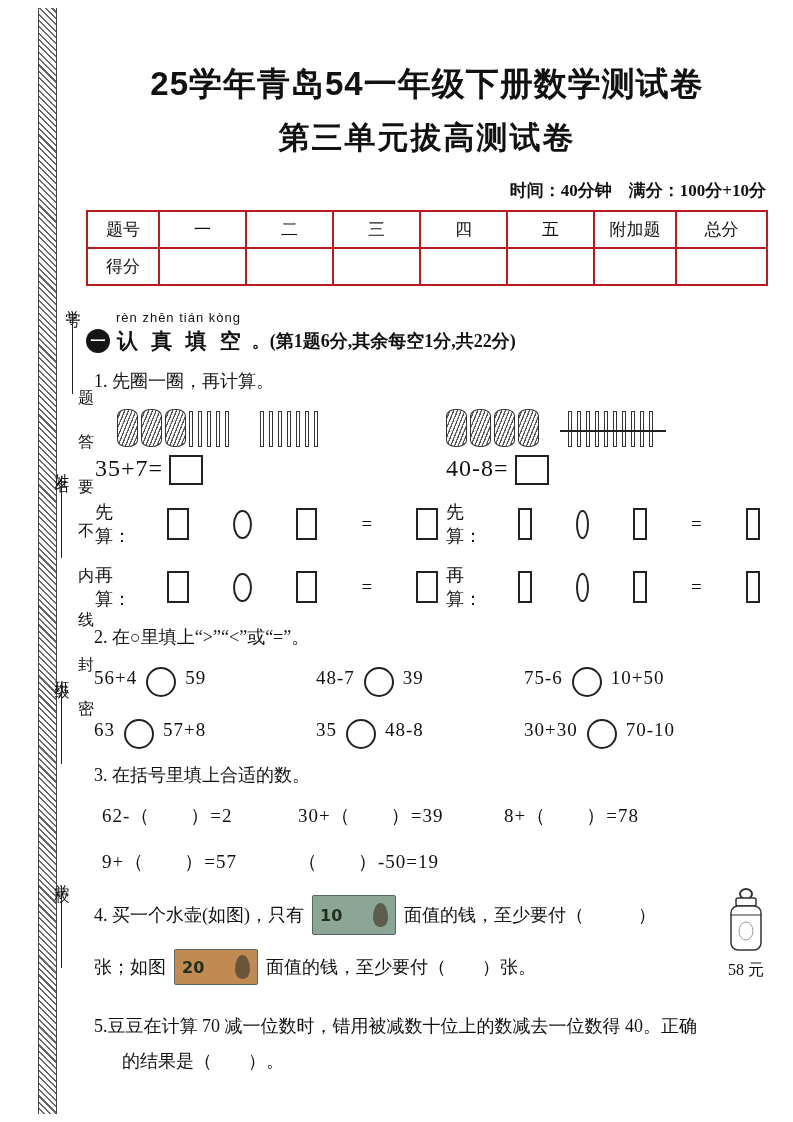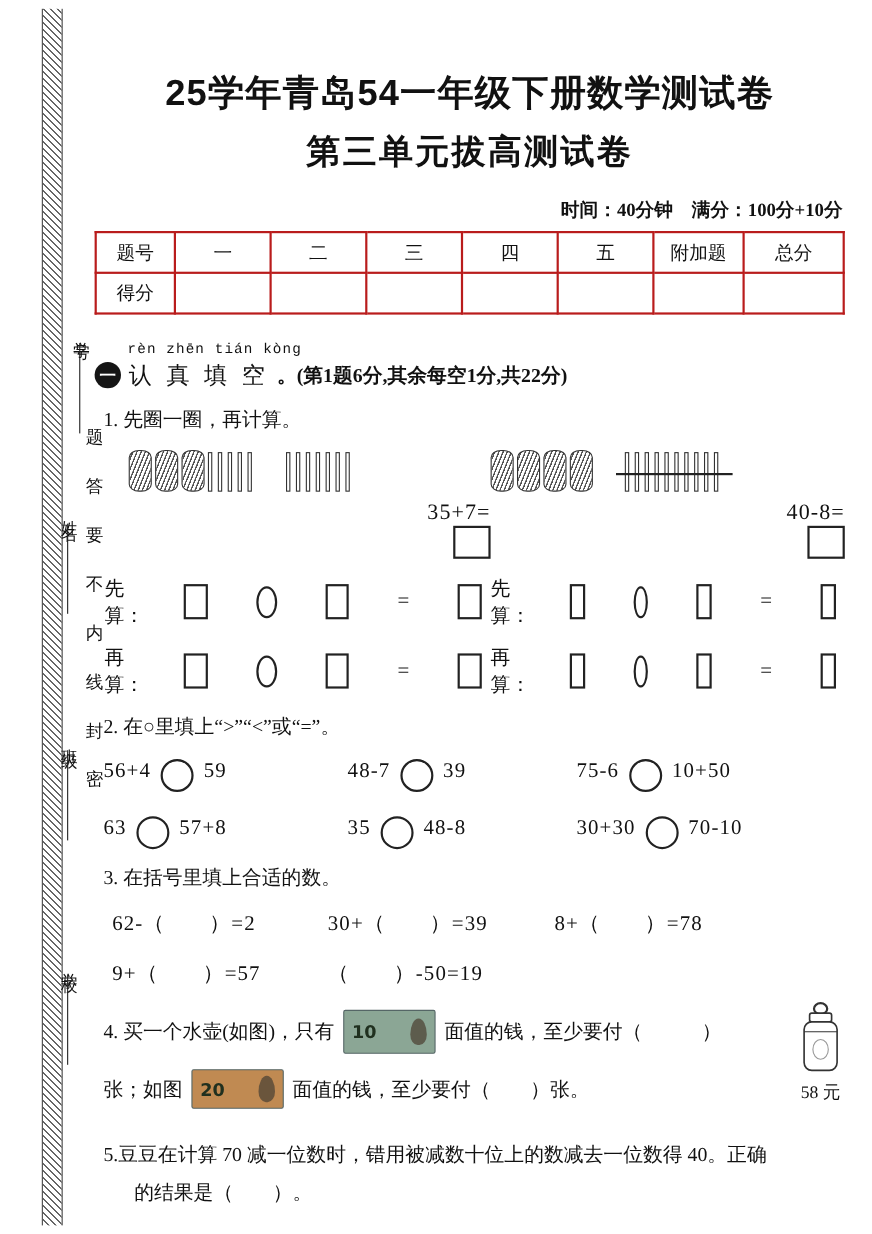--- a/index.html
+++ b/index.html
@@ -20,44 +20,44 @@
         flex-direction:column;justify-content:space-between;font-size:16px;}
   
   .main{position:absolute;left:86px;top:62px;width:682px;}
   .title1{font-size:33px;font-weight:900;text-align:center;letter-spacing:1px;
           font-family:"Liberation Sans",sans-serif;}
   .title2{font-size:31px;font-weight:900;text-align:center;margin-top:10px;letter-spacing:2px;}
   .meta{margin-top:20px;font-weight:bold;font-size:17px;text-align:right;padding-right:2px;}
   table.score{width:100%;border-collapse:collapse;margin-top:8px;}
   table.score td{border:2px solid #b91c1c;height:33px;text-align:center;font-size:17px;}
   .section{margin-top:24px;}
-  .pinyin{margin-left:30px;font-size:13px;letter-spacing:1px;font-family:Liberation Mono, monospace;}
+  .pinyin{margin-left:30px;font-size:13px;letter-spacing:1px;font-family:Liberation Sans, sans-serif;}
   .sec-line{display:flex;align-items:center;gap:7px;margin-top:2px;}
   .sec-icon{min-width:24px;height:24px;border-radius:50%;background:#151515;color:#fff;
             display:flex;align-items:center;justify-content:center;font-size:15px;font-weight:bold;}
-  .sec-title{font-size:21px;font-weight:normal;letter-spacing:4px;text-align:center;}
+  .sec-title{font-size:21px;font-weight:bold;letter-spacing:4px;text-align:center;}
   .sec-note{font-size:18px;font-weight:bold;}
   .q-text{font-size:18px;margin-top:14px;padding-left:8px;}
   
   .q1-cols{display:flex;margin-top:8px;}
   .q1col{width:360px;padding-left:9px;box-sizing:border-box;}
   .q1col.right{width:322px;padding-left:0;}
   .pics{display:flex;align-items:flex-end;height:42px;margin:4px 0 8px;}
   .pics-l{padding-left:22px;}
   .stickgroup{display:inline-flex;align-items:flex-end;position:relative;}
   .stickgroup.gap{margin-left:26px;}
   .stickgroup.strike::after{content:"";position:absolute;left:-8px;right:-8px;top:52%;
                             height:2px;background:#222;}
   .bundle{display:inline-block;width:19px;height:36px;border:1px solid #333;
           border-radius:45% 45% 45% 45%/18% 18% 18% 18%;
           background:repeating-linear-gradient(112deg,#fff 0 2px,#555 2.5px 3.5px);
           margin-right:3px;}
   .stick{display:inline-block;width:4px;height:36px;border:1px solid #333;background:#fff;
          margin-right:5px;box-sizing:border-box;}
-  .expr{font-size:20px;display:flex;align-items:flex-end;letter-spacing:1px;margin-top:6px;flex-direction:column;}
+  .expr{font-size:24px;display:flex;align-items:flex-start;letter-spacing:1px;margin-top:6px;}
   .ansbox{width:30px;height:26px;border:2px solid #222;margin-left:6px;}
   .steprow{display:flex;align-items:center;margin-top:15px;font-size:18px;gap:36px;}
   .box{width:30px;height:28px;border:2px solid #222;margin-right:8px;}
   .circ{width:25px;height:25px;border:2px solid #222;border-radius:50%;margin-right:8px;}
   .eq{margin-right:8px;font-size:19px;}
   
   .q2-grid{display:grid;grid-template-columns:222px 208px 1fr;row-gap:22px;margin-top:18px;
            font-size:19px;padding-left:8px;}
   .cmp{display:flex;letter-spacing:1px;}
   .cmp .c2{width:26px;height:26px;border:2px solid #222;border-radius:50%;margin:0 9px;}

